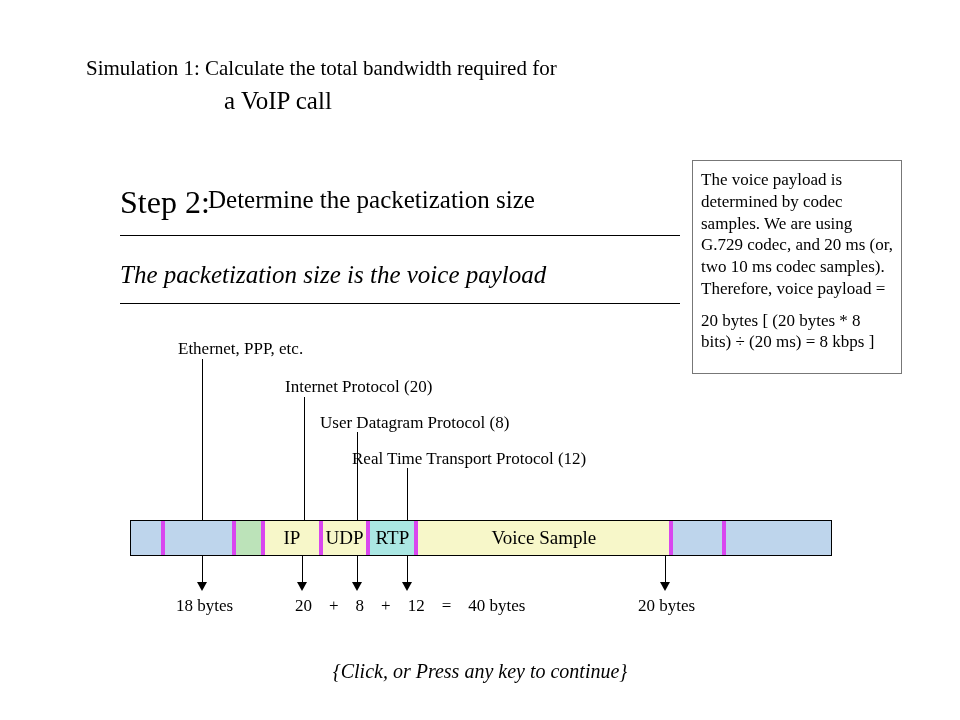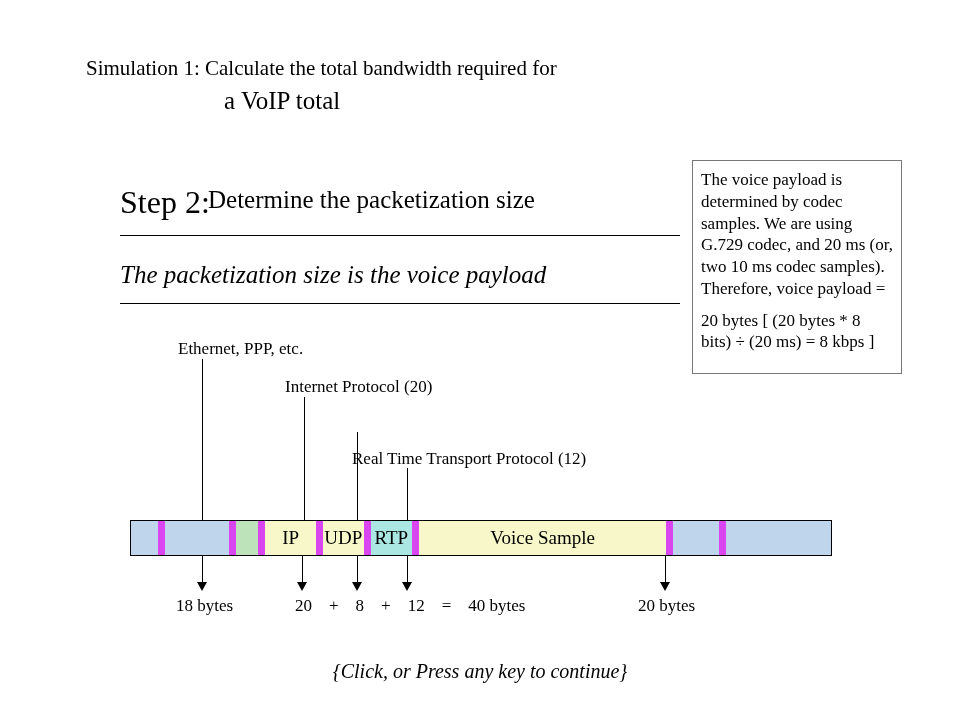--- a/index.html
+++ b/index.html
@@ -26,21 +26,21 @@
   .infobox {
     left: 692px; top: 160px; width: 192px;
     border: 1px solid #777;
     padding: 8px 8px 10px 8px;
     font-size: 17px; line-height: 1.28;
   }
   .infobox p { margin: 0 0 10px 0; }
 
   
   .packetbar { left: 130px; top: 520px; width: 700px; height: 34px; border: 1px solid #000; display:flex; }
-  .seg { height: 100%; box-sizing: border-box; border-right: 7px solid #d946ef; display:flex; align-items:center; justify-content:center; font-size:19px; }
+  .seg { height: 100%; box-sizing: border-box; border-right: 4px solid #d946ef; display:flex; align-items:center; justify-content:center; font-size:19px; }
   .seg:last-child { border-right: none; }
   .blue  { background:#bed5ec; }
   .green { background:#bce3b9; }
   .yel   { background:#f7f7c9; }
   .cyan  { background:#aae7e3; }
 
   
   .lbl { font-size: 17px; }
   .l-eth { left:178px; top:339px; }
   .l-ip  { left:285px; top:377px; }
@@ -60,36 +60,37 @@
   .bytes { font-size: 17px; top: 596px; }
 
   .footer { left: 0; right:0; top: 660px; text-align:center; font-size: 20px; font-style: italic; }
 </style>
 </head>
 <body>
 
 <div class="stage">
 
   <div class="abs title-line1">Simulation 1: Calculate the total bandwidth required for</div>
-  <div class="abs title-line2">a VoIP total</div>
+  <div class="abs title-line2">a VoIP call</div>
 
   <div class="abs step-lbl">Step 2:</div>
   <div class="abs step-instr">Determine the packetization size</div>
 
   <div class="abs rule rule1"></div>
   <div class="abs subtitle">The packetization size is the voice payload</div>
   <div class="abs rule rule2"></div>
 
   <div class="abs infobox">
     <p>The voice payload is determined by codec samples. We are using G.729 codec, and 20 ms (or, two 10 ms codec samples). Therefore, voice payload =</p>
     <p>20 bytes [ (20 bytes * 8 bits) ÷ (20 ms) = 8 kbps ]</p>
   </div>
 
   <div class="abs lbl l-eth">Ethernet, PPP, etc.</div>
   <div class="abs lbl l-ip">Internet Protocol (20)</div>
+  <div class="abs lbl l-udp">User Datagram Protocol (8)</div>
   <div class="abs lbl l-rtp">Real Time Transport Protocol (12)</div>
 
   <div class="abs vline" style="left:202px; top:359px; height:161px;"></div>
   <div class="abs vline" style="left:304px; top:397px; height:123px;"></div>
   <div class="abs vline" style="left:357px; top:432px; height:88px;"></div>
   <div class="abs vline" style="left:407px; top:468px; height:52px;"></div>
 
   <div class="abs packetbar">
     <div class="seg blue" style="width:35px"></div>
     <div class="seg blue" style="width:75px"></div>

